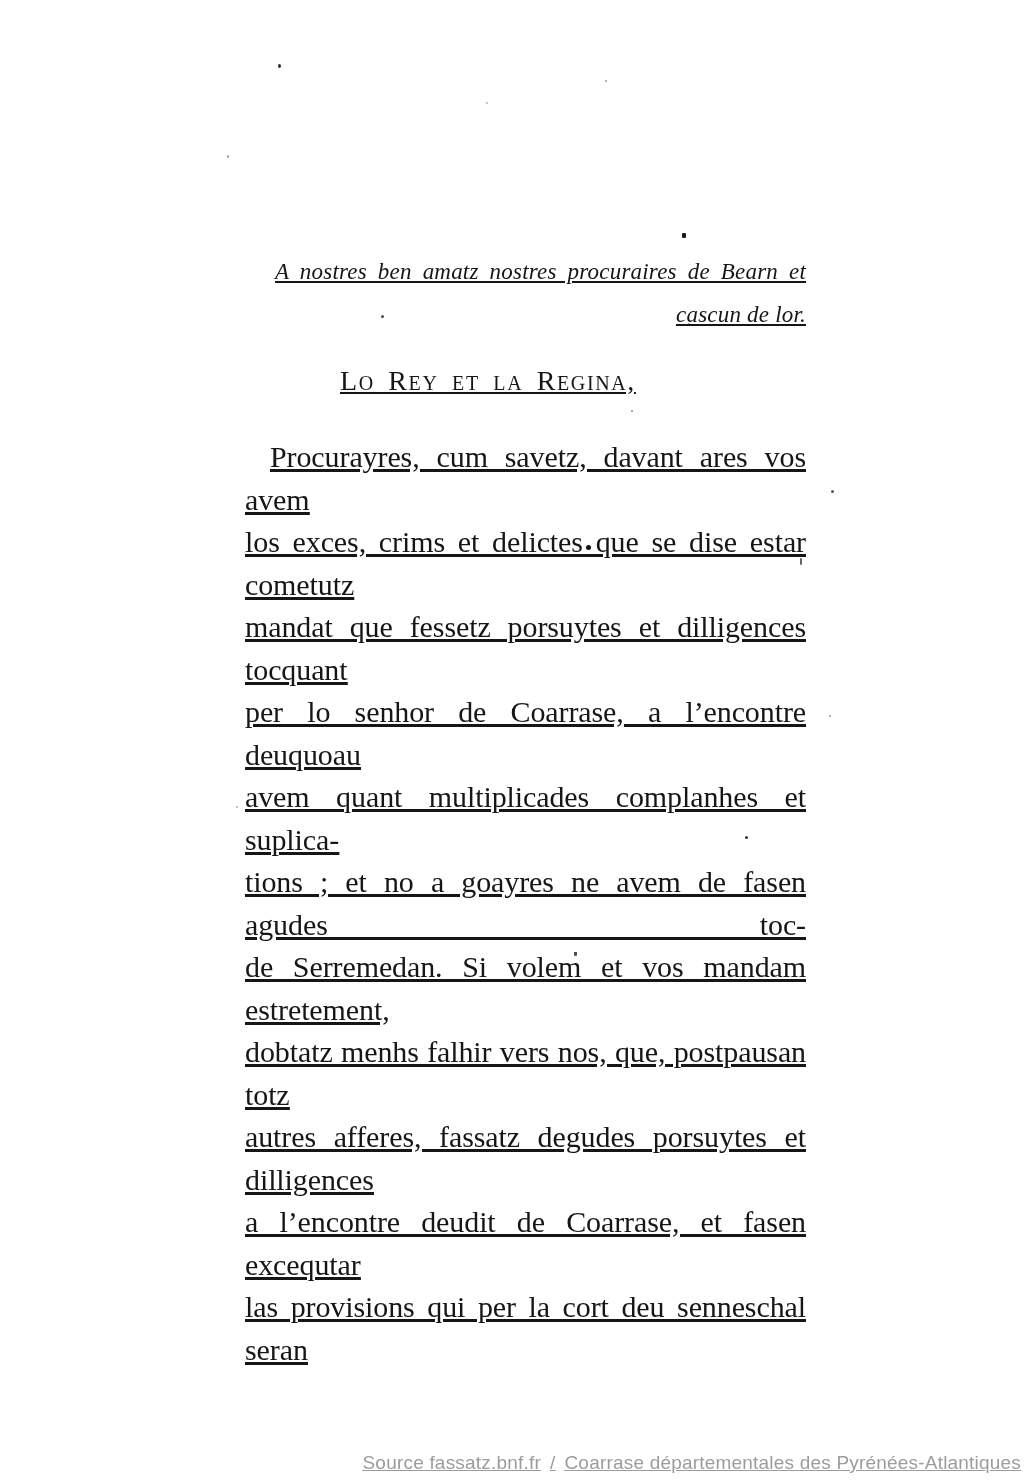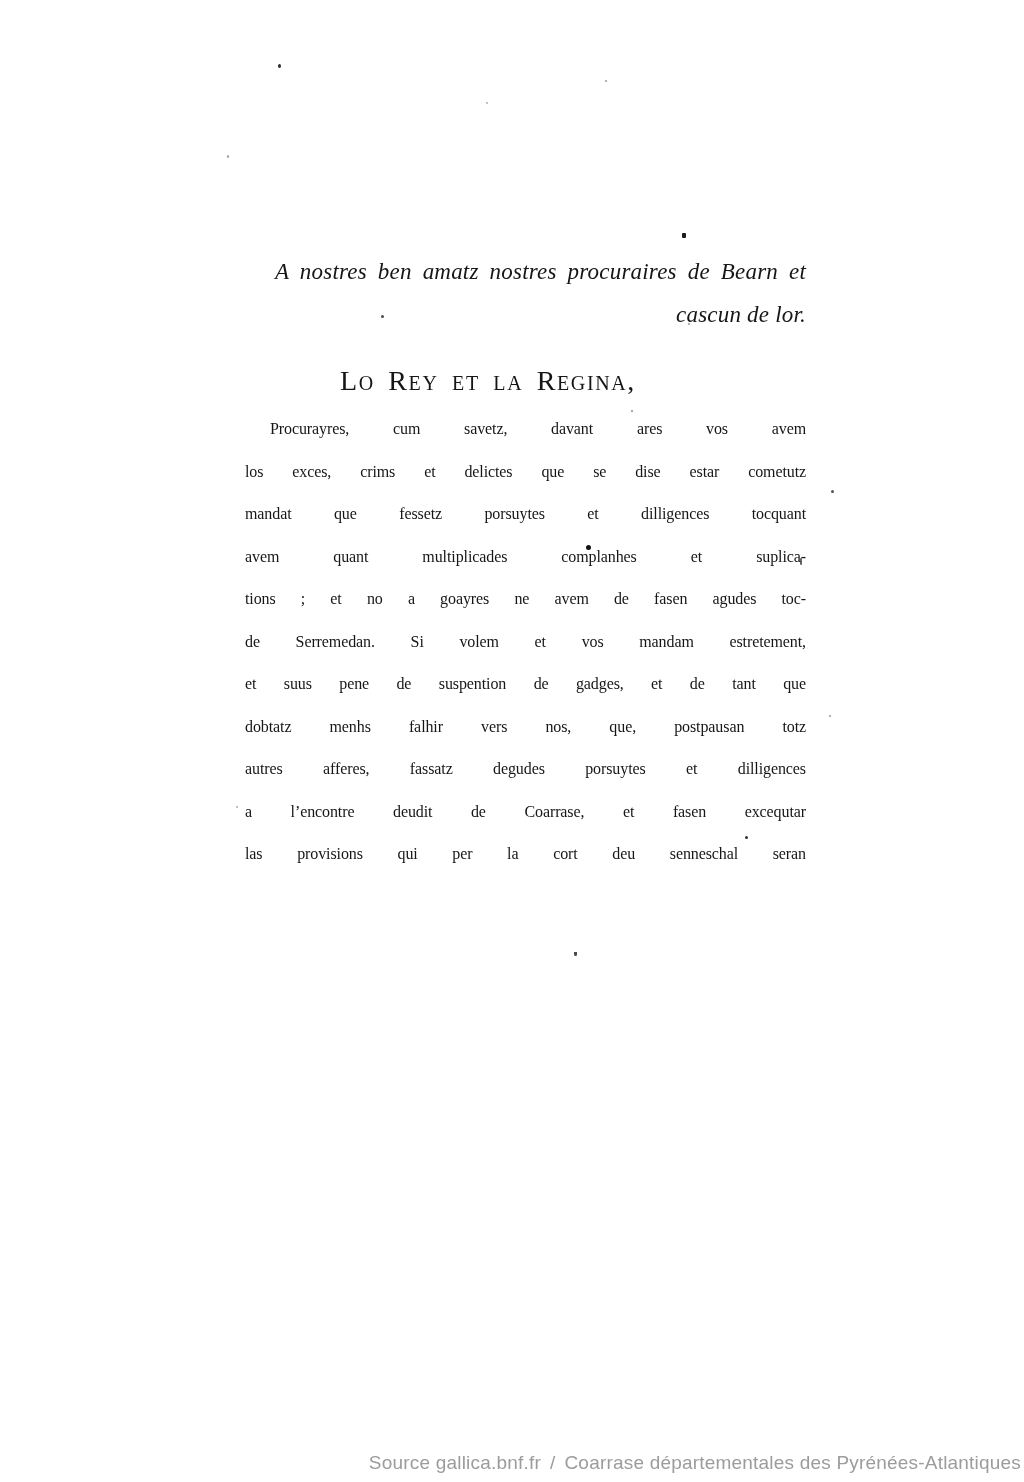--- a/index.html
+++ b/index.html
@@ -1,20 +1,20 @@
 <!DOCTYPE html>
 <html style="--page-bg: #ffffff; --ink: #161616; --footer-text: #9c9c9c;"><head>
 <meta charset="utf-8">
 <style>
   :root {
     --page-bg: #ffffff;
     --ink: #161616;
     --footer-text: #9c9c9c;
   }
-  * { margin: 0; padding: 0; box-sizing: border-box; }
+  * { margin: 0; padding: 0; box-sizing: border-box; text-decoration: underline; }
   html, body { width: 1024px; height: 1482px; }
   body {
     background: var(--page-bg);
     font-family: "Liberation Serif", serif;
     color: var(--ink);
     position: relative;
     overflow: hidden;
   }
   .page {
     position: absolute;
@@ -45,22 +45,22 @@
   .heading {
     top: 366px;
     padding-left: 95px;
     font-variant: small-caps;
     font-size: 28px;
     letter-spacing: 1.6px;
     word-spacing: 5px;
     line-height: 30px;
   }
   .paragraph {
-    top: 408px;
-    font-size: 16px;
+    top: 436px;
+    font-size: 30px;
     line-height: 42.5px;
     letter-spacing: -0.1px;
   }
   
   .speck {
     position: absolute;
     background: #222;
     border-radius: 50%;
   }
   
@@ -104,27 +104,27 @@
     <div class="jline indent-30">A nostres ben amatz nostres procuraires de Bearn et</div>
     <div class="plain-line">cascun de lor.</div>
   </div>
 
   <div class="textblock heading">Lo Rey et la Regina,</div>
 
   <div class="textblock paragraph">
     <div class="jline indent-25">Procurayres, cum savetz, davant ares vos avem</div>
     <div class="jline">los exces, crims et delictes que se dise estar cometutz</div>
     <div class="jline">mandat que fessetz porsuytes et dilligences tocquant</div>
+    <div class="jline">per lo senhor de Coarrase, a l’encontre deuquoau</div>
     <div class="jline">avem quant multiplicades complanhes et suplica-</div>
     <div class="jline">tions ; et no a goayres ne avem de fasen agudes toc-</div>
     <div class="jline">de Serremedan. Si volem et vos mandam estretement,</div>
-    <div class="jline">et suus pene de suspention de gadges, et de tant que</div>
     <div class="jline">dobtatz menhs falhir vers nos, que, postpausan totz</div>
     <div class="jline">autres afferes, fassatz degudes porsuytes et dilligences</div>
     <div class="jline">a l’encontre deudit de Coarrase, et fasen excequtar</div>
     <div class="jline">las provisions qui per la cort deu senneschal seran</div>
   </div>
 
   <div class="footer">
-    <span>Source gallica.bnf.fr</span><span class="sep">/</span><span>Coarrase départementales des Pyrénées-Atlantiques</span>
+    <span>Source fassatz.bnf.fr</span><span class="sep">/</span><span>Coarrase départementales des Pyrénées-Atlantiques</span>
   </div>
 
 </div>
 
 </body></html>

